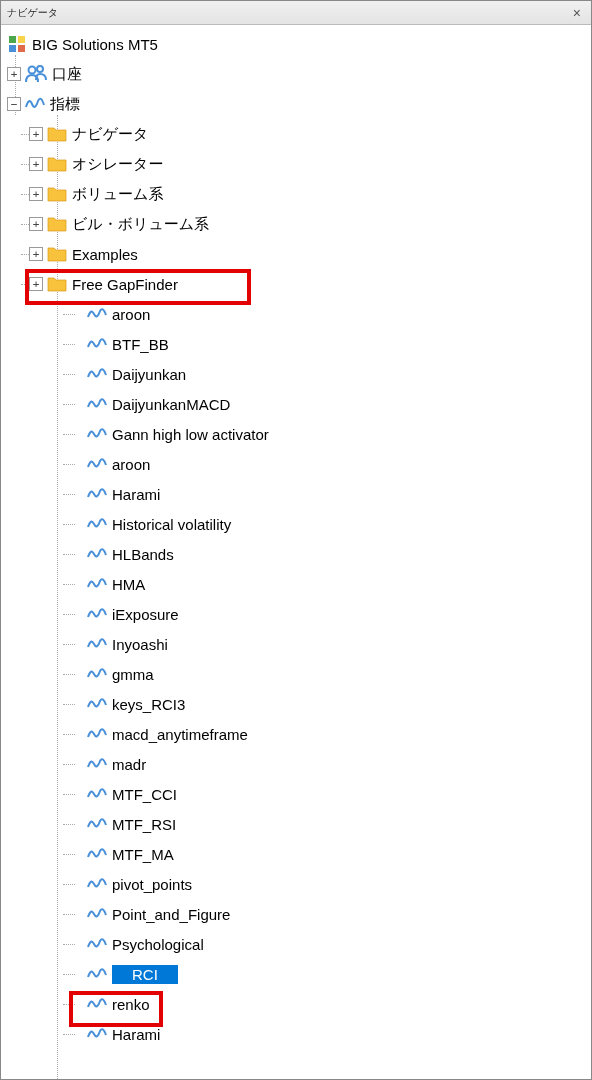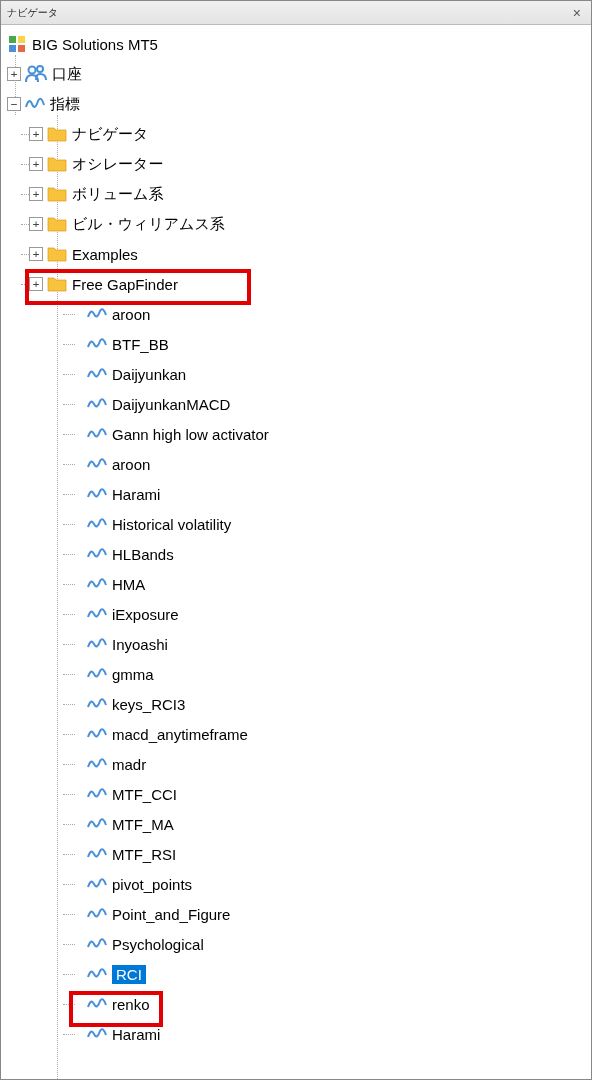--- a/index.html
+++ b/index.html
@@ -55,21 +55,21 @@
       color: #444;
       margin-right: 4px;
       cursor: pointer;
       font-family: monospace;
     }
     .icon { margin-right: 5px; display: inline-flex; align-items: center; }
     .label { cursor: default; }
     .label.selected {
       background: #0078d7;
       color: #fff;
-      padding: 1px 4px;
+      padding: 1px 20px;
     }
     .highlight-box-red {
       border: 4px solid #e30000;
       position: absolute;
       pointer-events: none;
     }
     
     .vline {
       position: absolute;
       border-left: 1px dotted #aaa;
@@ -156,21 +156,21 @@
         <span class="label">ボリューム系</span>
       </div>
       <div class="tree-row indent-2">
         <span style="position:absolute;left:14px;top:15px;border-bottom:1px dotted #aaa;width:8px;"></span>
         <span class="expander">+</span>
         <span class="icon">
           <svg width="20" height="16" viewBox="0 0 20 16">
             <path d="M1 2 L7 2 L9 4 L19 4 L19 15 L1 15 Z" fill="#f9c23c" stroke="#d99a1a" stroke-width="0.7"></path>
           </svg>
         </span>
-        <span class="label">ビル・ウィリアムス系</span>
+        <span class="label">ビル・ボリューム系</span>
       </div>
       <div class="tree-row indent-2">
         <span style="position:absolute;left:14px;top:15px;border-bottom:1px dotted #aaa;width:8px;"></span>
         <span class="expander">+</span>
         <span class="icon">
           <svg width="20" height="16" viewBox="0 0 20 16">
             <path d="M1 2 L7 2 L9 4 L19 4 L19 15 L1 15 Z" fill="#f9c23c" stroke="#d99a1a" stroke-width="0.7"></path>
           </svg>
         </span>
         <span class="label">Examples</span>
@@ -359,40 +359,40 @@
         <span class="label">MTF_CCI</span>
       </div>
       <div class="tree-row indent-3">
         <span style="position:absolute;left:56px;top:15px;border-bottom:1px dotted #aaa;width:12px;"></span>
         <span style="width:14px;display:inline-block"></span>
         <span class="icon">
           <svg width="20" height="16" viewBox="0 0 20 16">
             <path d="M1 11 Q4 2 7 8 Q10 14 13 5 Q16 0 19 9" fill="none" stroke="#4a90d9" stroke-width="2"></path>
           </svg>
         </span>
+        <span class="label">MTF_RSI</span>
+      </div>
+      <div class="tree-row indent-3">
+        <span style="position:absolute;left:56px;top:15px;border-bottom:1px dotted #aaa;width:12px;"></span>
+        <span style="width:14px;display:inline-block"></span>
+        <span class="icon">
+          <svg width="20" height="16" viewBox="0 0 20 16">
+            <path d="M1 11 Q4 2 7 8 Q10 14 13 5 Q16 0 19 9" fill="none" stroke="#4a90d9" stroke-width="2"></path>
+          </svg>
+        </span>
         <span class="label">MTF_MA</span>
       </div>
       <div class="tree-row indent-3">
         <span style="position:absolute;left:56px;top:15px;border-bottom:1px dotted #aaa;width:12px;"></span>
         <span style="width:14px;display:inline-block"></span>
         <span class="icon">
           <svg width="20" height="16" viewBox="0 0 20 16">
             <path d="M1 11 Q4 2 7 8 Q10 14 13 5 Q16 0 19 9" fill="none" stroke="#4a90d9" stroke-width="2"></path>
           </svg>
         </span>
-        <span class="label">MTF_RSI</span>
-      </div>
-      <div class="tree-row indent-3">
-        <span style="position:absolute;left:56px;top:15px;border-bottom:1px dotted #aaa;width:12px;"></span>
-        <span style="width:14px;display:inline-block"></span>
-        <span class="icon">
-          <svg width="20" height="16" viewBox="0 0 20 16">
-            <path d="M1 11 Q4 2 7 8 Q10 14 13 5 Q16 0 19 9" fill="none" stroke="#4a90d9" stroke-width="2"></path>
-          </svg>
-        </span>
         <span class="label">pivot_points</span>
       </div>
       <div class="tree-row indent-3">
         <span style="position:absolute;left:56px;top:15px;border-bottom:1px dotted #aaa;width:12px;"></span>
         <span style="width:14px;display:inline-block"></span>
         <span class="icon">
           <svg width="20" height="16" viewBox="0 0 20 16">
             <path d="M1 11 Q4 2 7 8 Q10 14 13 5 Q16 0 19 9" fill="none" stroke="#4a90d9" stroke-width="2"></path>
           </svg>
         </span>

